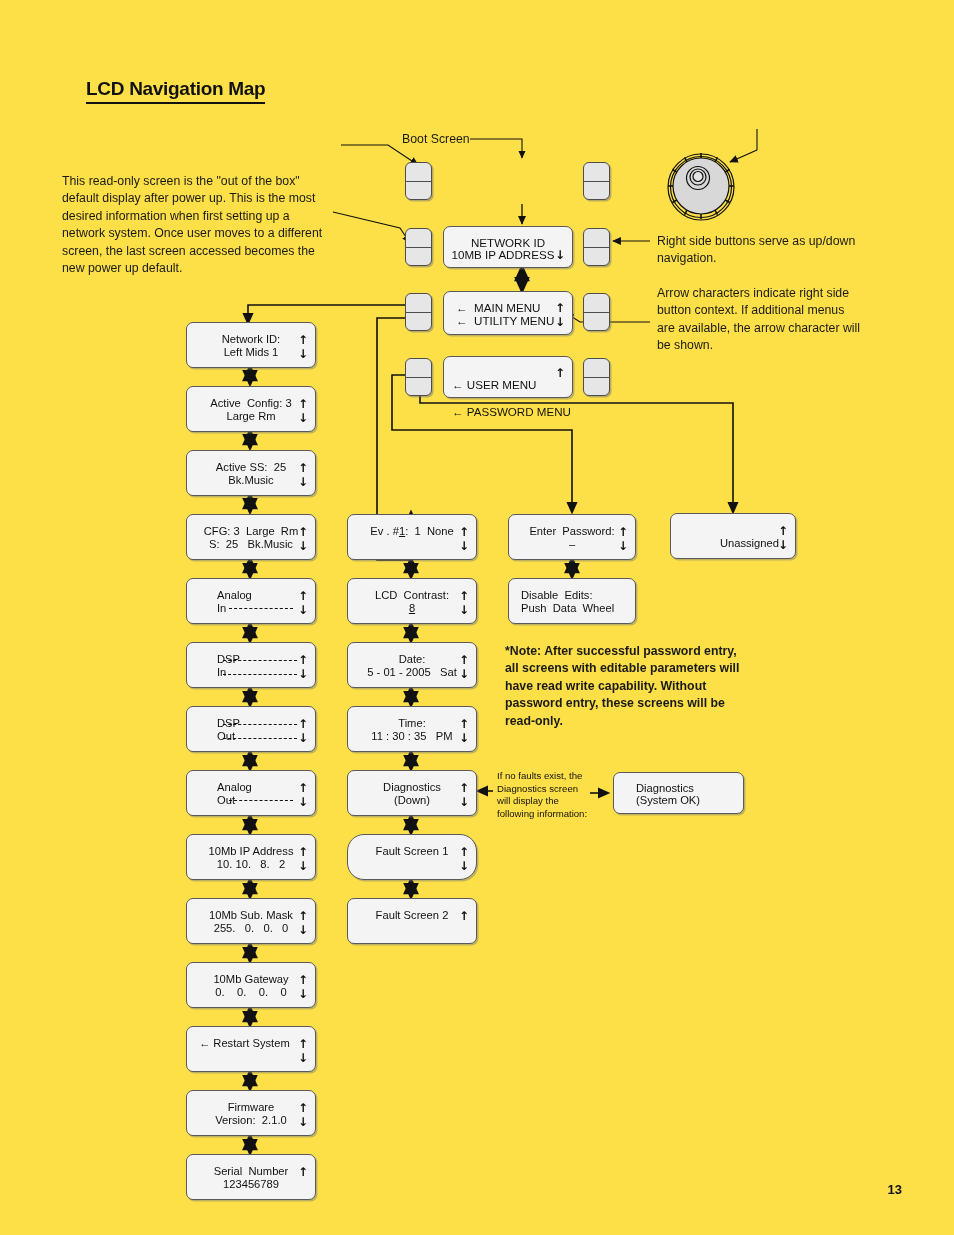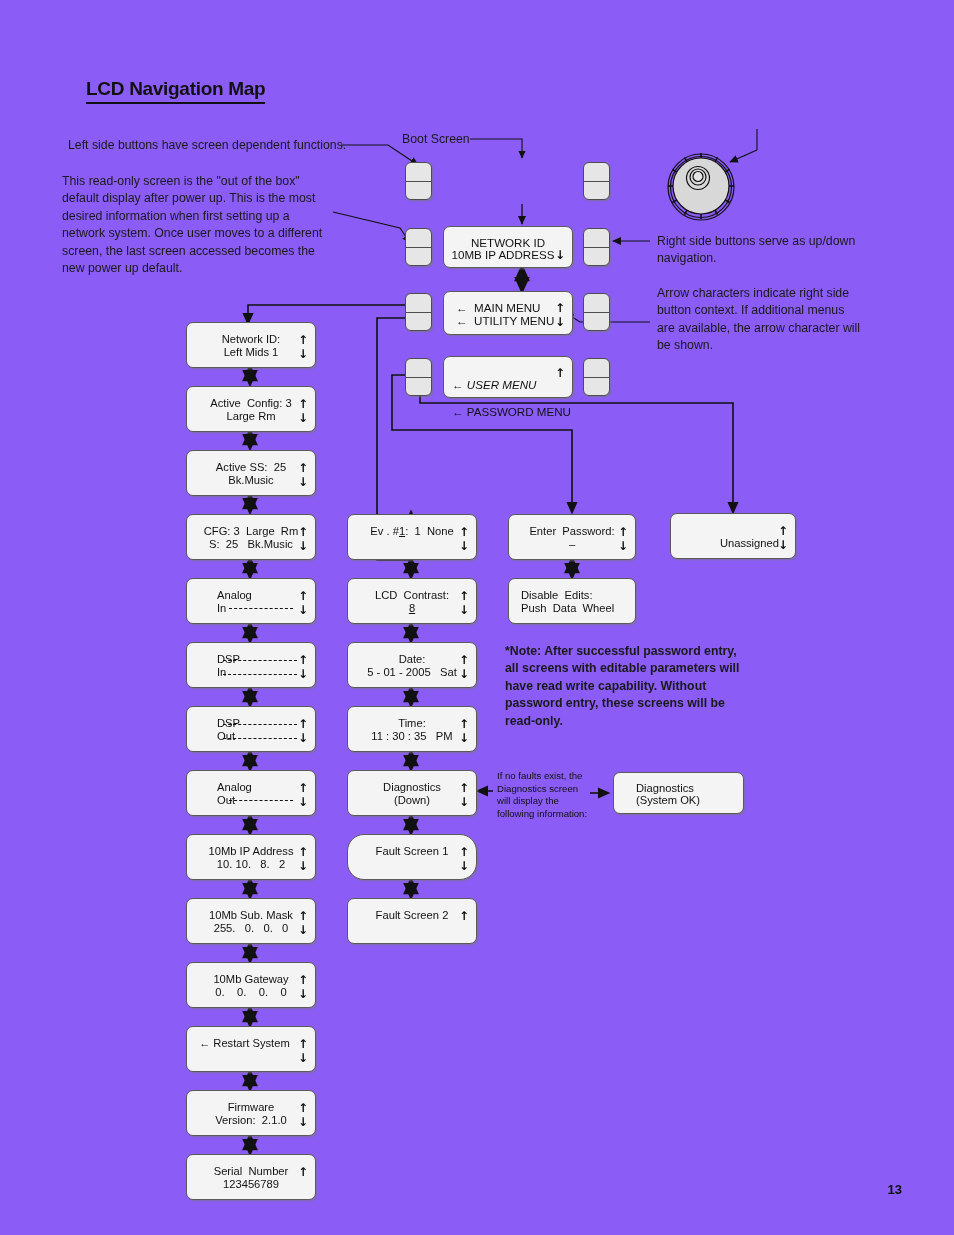--- a/index.html
+++ b/index.html
@@ -4,21 +4,21 @@
 <style>
   html, body {
     margin: 0;
     padding: 0;
     background: #ffffff;
   }
   #page {
     position: relative;
     width: 954px;
     height: 1235px;
-    background: #8b5cf6;
+    background: #fde047;
     font-family: "Liberation Sans", sans-serif;
     overflow: hidden;
   }
 
   
   .page-title {
     position: absolute;
     left: 86px;
     top: 78px;
     font-size: 19px;
@@ -224,21 +224,20 @@
       <path d="M411,753 L411,769" marker-end="url(#ahb)" marker-start="url(#ahb2)"></path>
       <path d="M411,817 L411,833" marker-end="url(#ahb)" marker-start="url(#ahb2)"></path>
       <path d="M411,881 L411,897" marker-end="url(#ahb)" marker-start="url(#ahb2)"></path>
     </g>
 
     <g stroke="#111" stroke-width="2.2" fill="none">
       <path d="M572,560 L572,577" marker-end="url(#ahb)" marker-start="url(#ahb2)"></path>
     </g>
   </svg>
 
-  <div class="note" style="left:68px; top:137px; width:280px;">Left side buttons have screen dependent functions.</div>
 
   <div class="note" style="left:62px; top:173px; width:272px;">This read-only screen is the "out of the box" default display after power up. This is the most desired information when first setting up a network system. Once user moves to a different screen, the last screen accessed becomes the new power up default.</div>
 
 
   <div class="note" style="left:657px; top:233px; width:210px;">Right side buttons serve as up/down navigation.</div>
 
   <div class="note" style="left:657px; top:285px; width:205px;">Arrow characters indicate right side button context. If additional menus are available, the arrow character will be shown.</div>
 
   <div class="note" style="left:505px; top:643px; width:240px;font-weight:bold;">*Note: After successful password entry, all screens with editable parameters will have read write capability. Without password entry, these screens will be read-only.</div>
 
@@ -290,21 +289,21 @@
     <div class="row r1 c-left">←  MAIN MENU</div>
     <div class="row r2 c-left">←  UTILITY MENU</div>
     <div class="arrow arr-up">↑</div>
     <div class="arrow arr-down">↓</div>
   </div>
 
   <div class="btn" style="left:405px; top:358px;"></div>
   <div class="btn" style="left:583px; top:358px;"></div>
   <div class="lcd menu" style="left:443px; top:356px; width:130px; height:42px;">
     <div class="row r1 c-left" style="padding-left:8px;margin-top:39px;">← PASSWORD MENU</div>
-    <div class="row r2 c-left" style="padding-left:8px;font-style:italic;">← USER MENU</div>
+    <div class="row r2 c-left" style="padding-left:8px;">← USER MENU</div>
     <div class="arrow arr-up">↑</div>
   </div>
 
   <div id="left-col">
       <div class="lcd" style="left: 186px; top: 322px; width: 130px; height: 46px;">
         <div class="row r1 c-center">Network ID:</div>
         <div class="row r2 c-center">Left Mids 1</div>
         <div class="arrow arr-up">↑</div>
         <div class="arrow arr-down">↓</div>
       </div>

